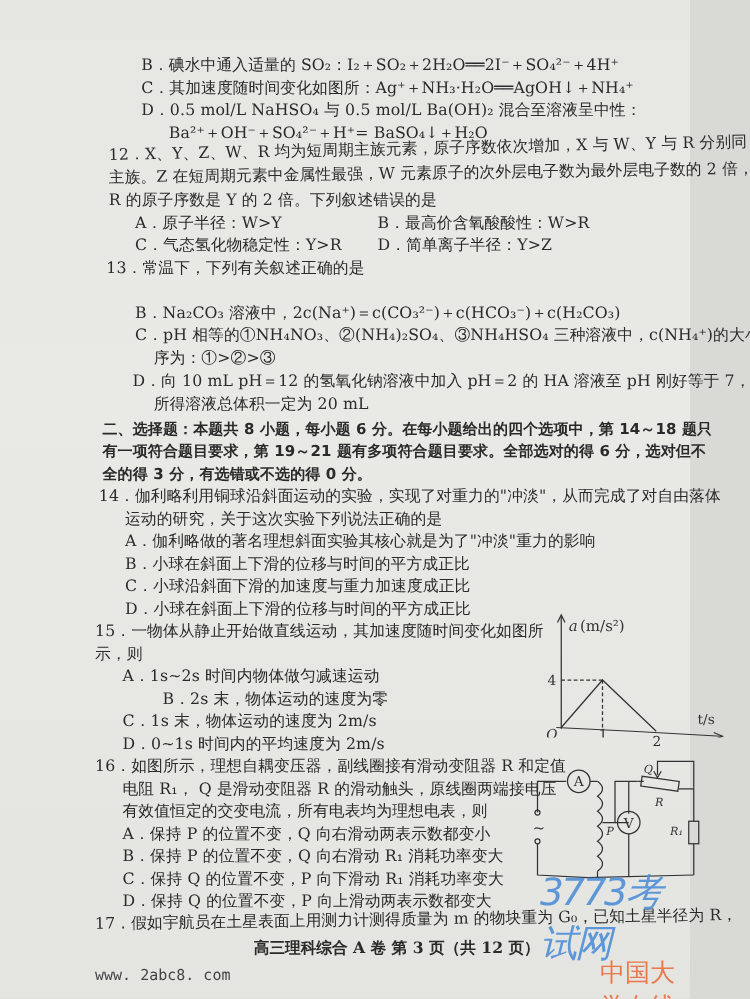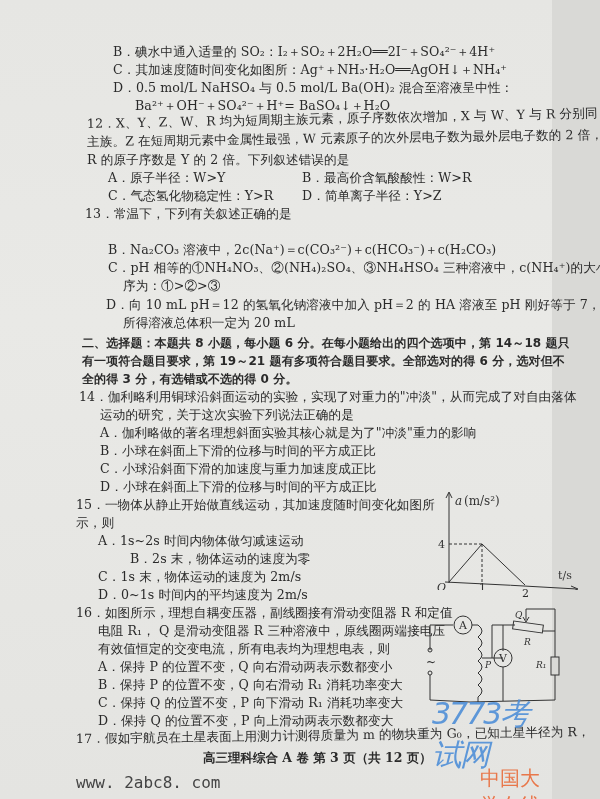--- a/index.html
+++ b/index.html
@@ -12,21 +12,21 @@
   .page {
     position: relative; width: 552px; height: 799px;
     background: linear-gradient(180deg, #e6e6e3 0%, #e9e9e6 40%, #e4e4e1 100%);
   }
   .line {
     position: absolute; font-size: 12.6px; line-height: 16px; white-space: nowrap;
     letter-spacing: 0.1px;
   }
   .bold { font-weight: bold; font-family: "DejaVu Sans", "Liberation Sans", sans-serif; font-size: 12px; }
   .footer-title { position: absolute; left: 203px; top: 750px; font-size: 12.5px; font-weight: bold; }
-  .footer-url { position: absolute; left: 76px; top: 773px; font-size: 16px; font-family: "DejaVu Sans Mono", monospace; color: #444; }
+  .footer-url { position: absolute; left: 76px; top: 773px; font-size: 12px; font-family: "DejaVu Sans Mono", monospace; color: #444; }
   .wm1 { position: absolute; left: 432px; top: 694px; font-size: 30px; font-style: italic; font-family: "DejaVu Sans", sans-serif; color: #4f8fd8; letter-spacing: -2px; opacity: 0.9; }
   .wm2 { position: absolute; left: 456px; top: 765px; font-size: 20px; font-family: Liberation Mono, monospace; color: #e96c3a; opacity: 0.9; margin-left: 24px; }
   svg text { font-family: "DejaVu Serif", serif; }
 </style>
 </head>
 <body>
 
 <div class="page">
 
   <div class="line" style="left:113px;top:44px;">B．碘水中通入适量的 SO₂：I₂＋SO₂＋2H₂O══2I⁻＋SO₄²⁻＋4H⁺</div>
@@ -80,21 +80,21 @@
     <text x="40" y="20" font-size="12" fill="#333" font-style="italic">a</text>
     <text x="49" y="20" font-size="12" fill="#333">(m/s²)</text>
     <text x="23" y="63" font-size="11" fill="#333">4</text>
     <text x="22" y="106" font-size="11" fill="#333" font-style="italic">O</text>
     <text x="64" y="106" font-size="11" fill="#333">1</text>
     <text x="143" y="94" font-size="11" fill="#333">t/s</text>
   </svg>
   <div class="line" style="left:522px;top:586px;font-size:11px;">2</div>
 
   <div class="line" style="left:76px;top:605px;">16．如图所示，理想自耦变压器，副线圈接有滑动变阻器 R 和定值</div>
-  <div class="line" style="left:98px;top:623px;">电阻 R₁， Q 是滑动变阻器 R 三种溶液中，原线圈两端接电压</div>
+  <div class="line" style="left:98px;top:623px;">电阻 R₁， Q 是滑动变阻器 R 的滑动触头，原线圈两端接电压</div>
   <div class="line" style="left:98px;top:641px;">有效值恒定的交变电流，所有电表均为理想电表，则</div>
   <div class="line" style="left:98px;top:659px;">A．保持 P 的位置不变，Q 向右滑动两表示数都变小</div>
   <div class="line" style="left:98px;top:677px;">B．保持 P 的位置不变，Q 向右滑动 R₁ 消耗功率变大</div>
   <div class="line" style="left:98px;top:695px;">C．保持 Q 的位置不变，P 向下滑动 R₁ 消耗功率变大</div>
   <div class="line" style="left:98px;top:713px;">D．保持 Q 的位置不变，P 向上滑动两表示数都变大</div>
 
   <svg style="position:absolute;left:425px;top:595px;" width="140" height="115" viewBox="0 0 140 115">
     <g stroke="#333" stroke-width="1" fill="none">
 
       <polyline points="5,55 5,30 28,30"></polyline>

